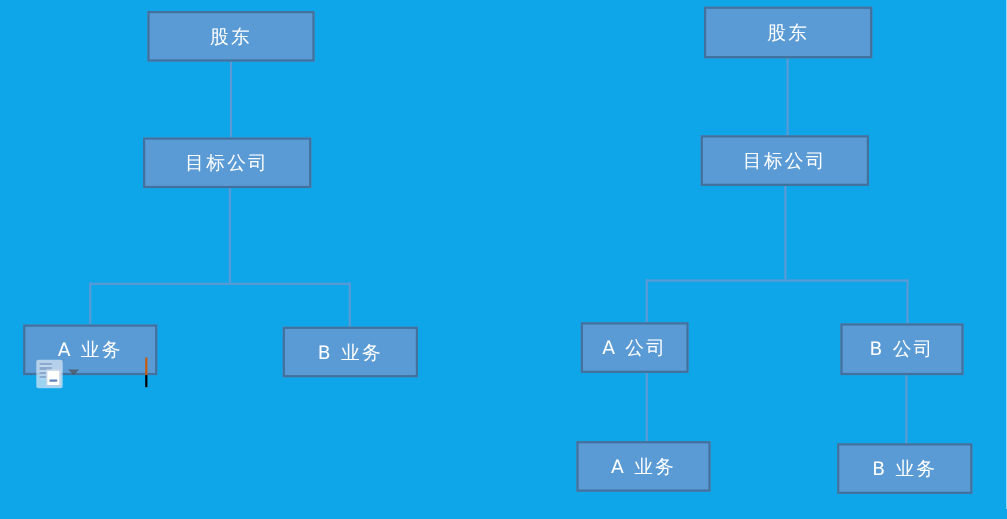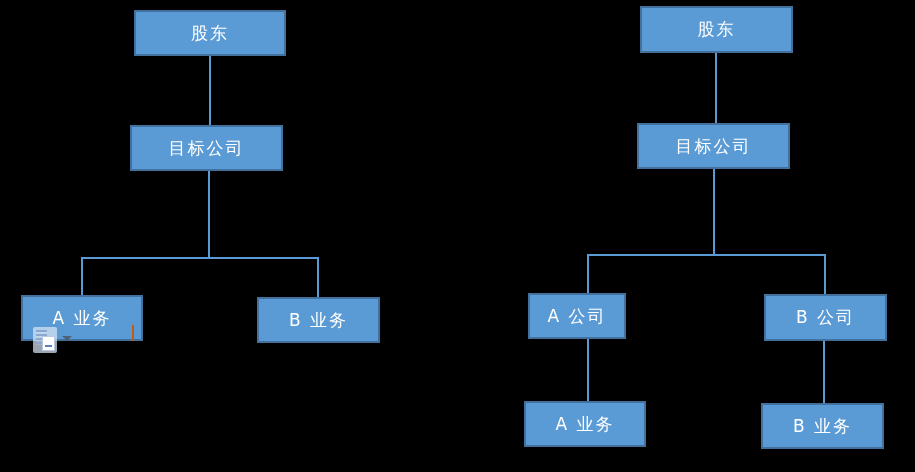--- a/index.html
+++ b/index.html
@@ -5,21 +5,21 @@
   html, body {
     margin: 0;
     padding: 0;
     background: #ffffff;
     font-family: "DejaVu Sans", "Liberation Sans", sans-serif;
   }
   #canvas {
     position: relative;
     width: 915px;
     height: 472px;
-    background: #000000;
+    background: #0ea5e9;
     overflow: hidden;
   }
   .node {
     position: absolute;
     box-sizing: border-box;
     background: #5B9BD5;
     border: 2px solid #41719C;
     color: #ffffff;
     display: flex;
     align-items: center;
@@ -128,21 +128,21 @@
     <div class="conn" style="left:713px; top:169px; width:2px; height:85px;"></div>
     <div class="conn" style="left:587px; top:254px; width:239px; height:2px;"></div>
     <div class="conn" style="left:587px; top:254px; width:2px; height:39px;"></div>
     <div class="conn" style="left:824px; top:254px; width:2px; height:40px;"></div>
     <div class="conn" style="left:587px; top:339px; width:2px; height:62px;"></div>
     <div class="conn" style="left:823px; top:341px; width:2px; height:62px;"></div>
 
     <div class="node" style="left:640px; top:6px;   width:153px; height:47px;">股东</div>
     <div class="node" style="left:637px; top:123px; width:153px; height:46px;">目标公司</div>
     <div class="node" style="left:528px; top:293px; width:98px; height:46px;">A 公司</div>
-    <div class="node" style="left:764px; top:294px; width:123px; height:47px;">B 公司</div>
+    <div class="node" style="left:764px; top:294px; width:112px; height:47px;">B 公司</div>
     <div class="node" style="left:524px; top:401px; width:122px; height:46px;">A 业务</div>
     <div class="node" style="left:761px; top:403px; width:123px; height:46px;">B 业务</div>
   </div>
 
   <div class="paste-btn">
     <div class="paste-lines"></div>
     <div class="paste-page">
       <div class="paste-page-mark"></div>
     </div>
   </div>

